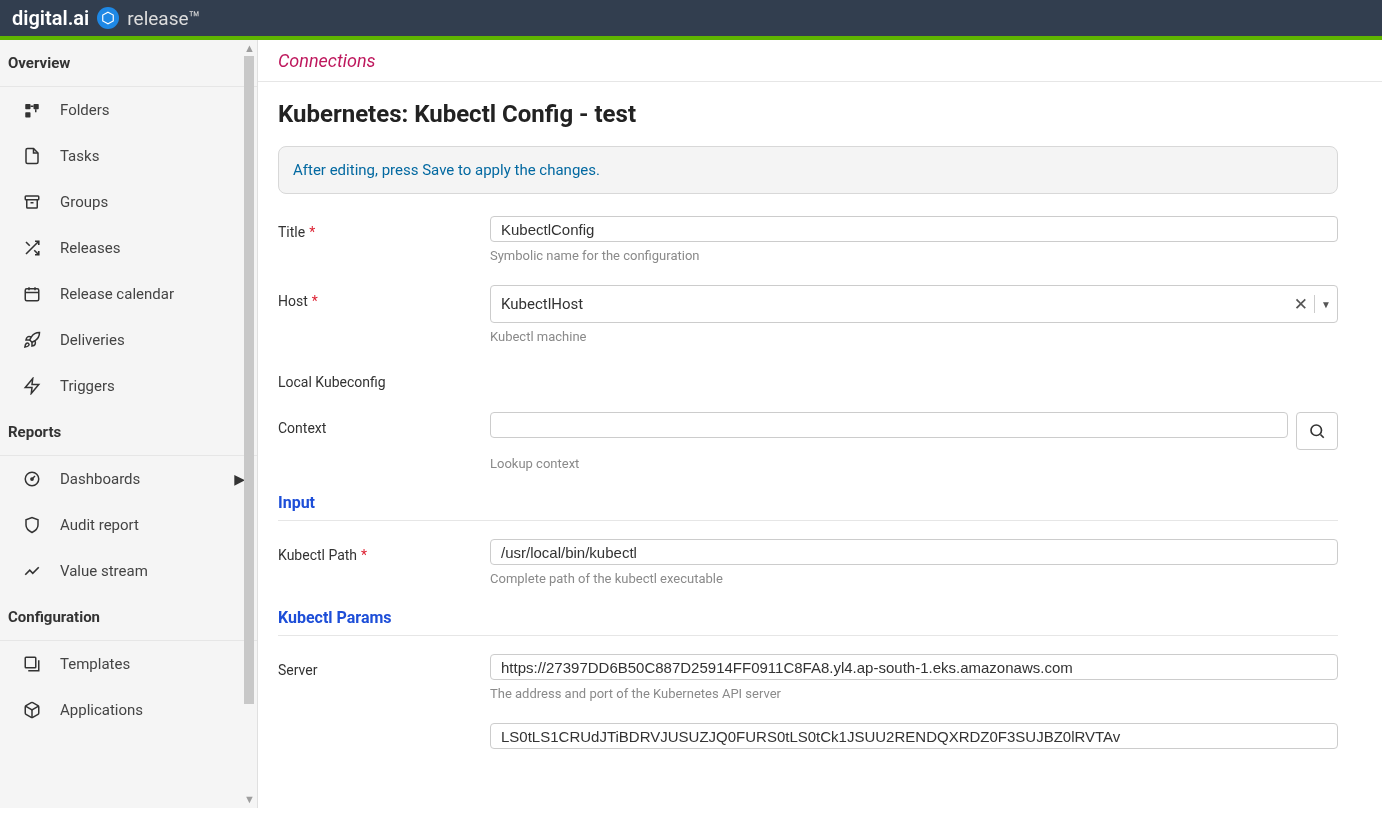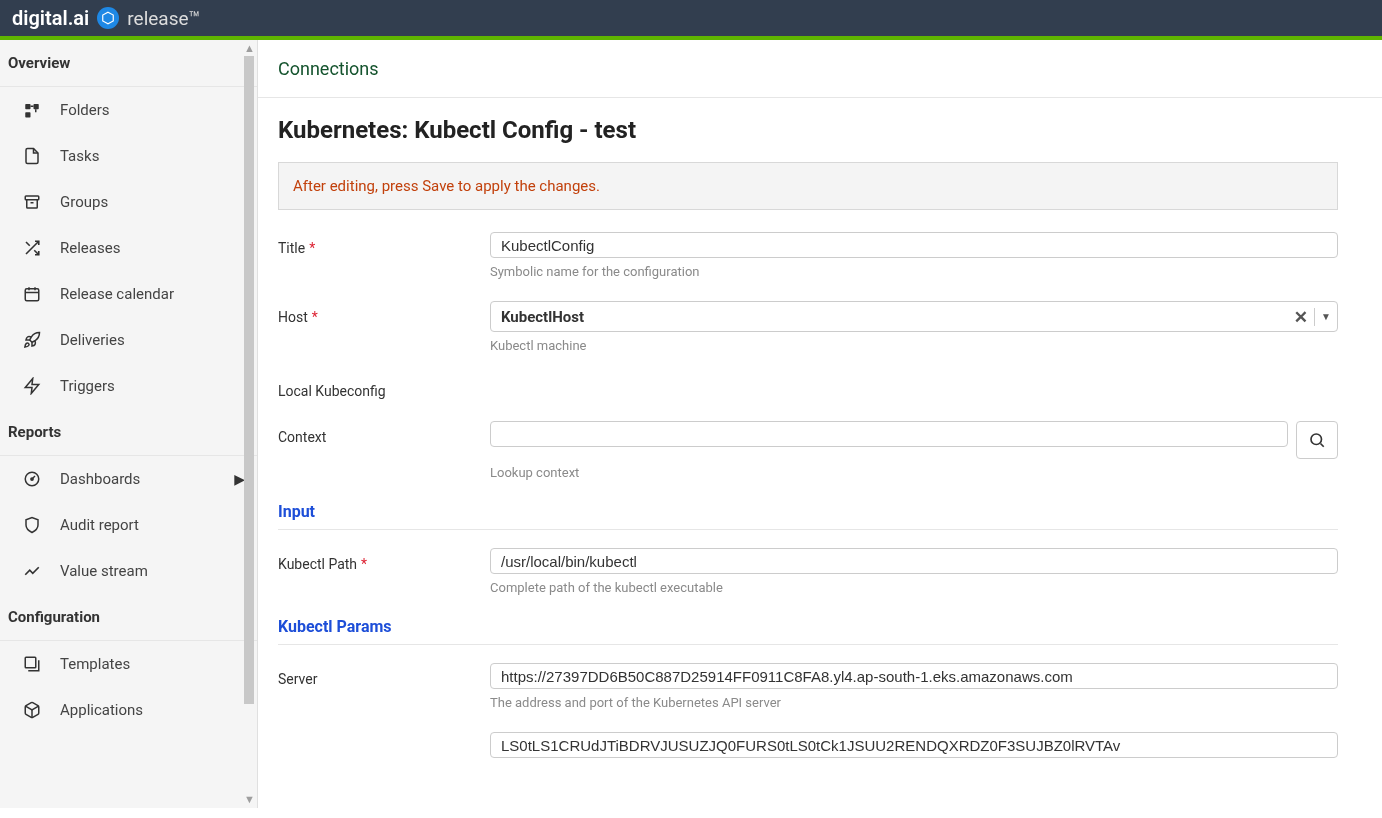--- a/index.html
+++ b/index.html
@@ -20,33 +20,33 @@
   .side-icon { width: 20px; display:inline-flex; justify-content:center; color:#333; font-size:17px;}
   .side-chevron { margin-left:auto; color:#333; font-size:14px;}
   .scroll-knobs { position:absolute; right:0; top:0; bottom:0; width:16px;}
   .scroll-up, .scroll-down { position:absolute; left:3px; font-size:11px; color:#9e9e9e;}
   .scroll-up { top:2px;}
   .scroll-down { bottom:2px;}
   .scroll-track{ position:absolute; top:16px; bottom:16px; left:3px; width:10px; }
   .scroll-thumb{ position:absolute; top:0; width:10px; height:88%; background:#c8c8c8; border-radius:0;}
   
   .content { flex:1; background:#fff; overflow-y:auto;}
-  .breadcrumb { padding: 18px 20px; font-size:18px; color:#14532d; border-bottom:1px solid #e6e6e6;}
+  .breadcrumb { padding: 10px 20px; font-size:18px; color:#be185d; border-bottom:1px solid #e6e6e6;font-style:italic;}
   
   .page { padding: 18px 20px 40px 20px; max-width: 1100px;}
   .page-title { font-size:24px; font-weight:700; color:#222; margin-bottom:18px;}
   
-  .info-box { background:#f4f4f4; border:1px solid #d8d8d8; border-radius:0; padding:14px 14px; font-size:15px; color:#c2410c; margin-bottom:22px;}
+  .info-box { background:#f4f4f4; border:1px solid #d8d8d8; border-radius:8px; padding:14px 14px; font-size:15px; color:#0369a1; margin-bottom:22px;}
   
   .form-row { display:flex; align-items:flex-start; margin-bottom:22px;}
   .form-label { width: 212px; font-size:14px; color:#333; padding-top:8px; flex-shrink:0;}
   .req { color:#d23; margin-left:4px;}
   .form-field { flex:1; }
   .form-input { width:100%; height:26px; border:1px solid #ccc; border-radius:4px; padding: 0 10px; font-size:15px; color:#333;}
-  .form-select { width:100%; height:31px; border:1px solid #ccc; border-radius:4px; padding: 0 10px; font-size:15px; color:#333; display:flex; align-items:center; position:relative;font-weight:bold;}
+  .form-select { width:100%; height:38px; border:1px solid #ccc; border-radius:4px; padding: 0 10px; font-size:15px; color:#333; display:flex; align-items:center; position:relative;}
   .form-select .sel-actions{ position:absolute; right:6px; top:50%; transform:translateY(-50%); display:flex; align-items:center; gap:6px; color:#555;}
   .form-help { font-size:13px; color:#8a8a8a; margin-top:6px;}
   
   .search-row { display:flex; gap:8px;}
   .search-btn { width:42px; height:38px; border:1px solid #ccc; border-radius:4px; display:flex; align-items:center; justify-content:center; background:#fff; cursor:pointer;}
   
   .section-head { font-size:16px; font-weight:700; color:#1d4ed8; border-bottom:1px solid #e6e6e6; padding-bottom:8px; margin: 4px 0 18px 0;}
   
   svg { display:block;}
 </style>

